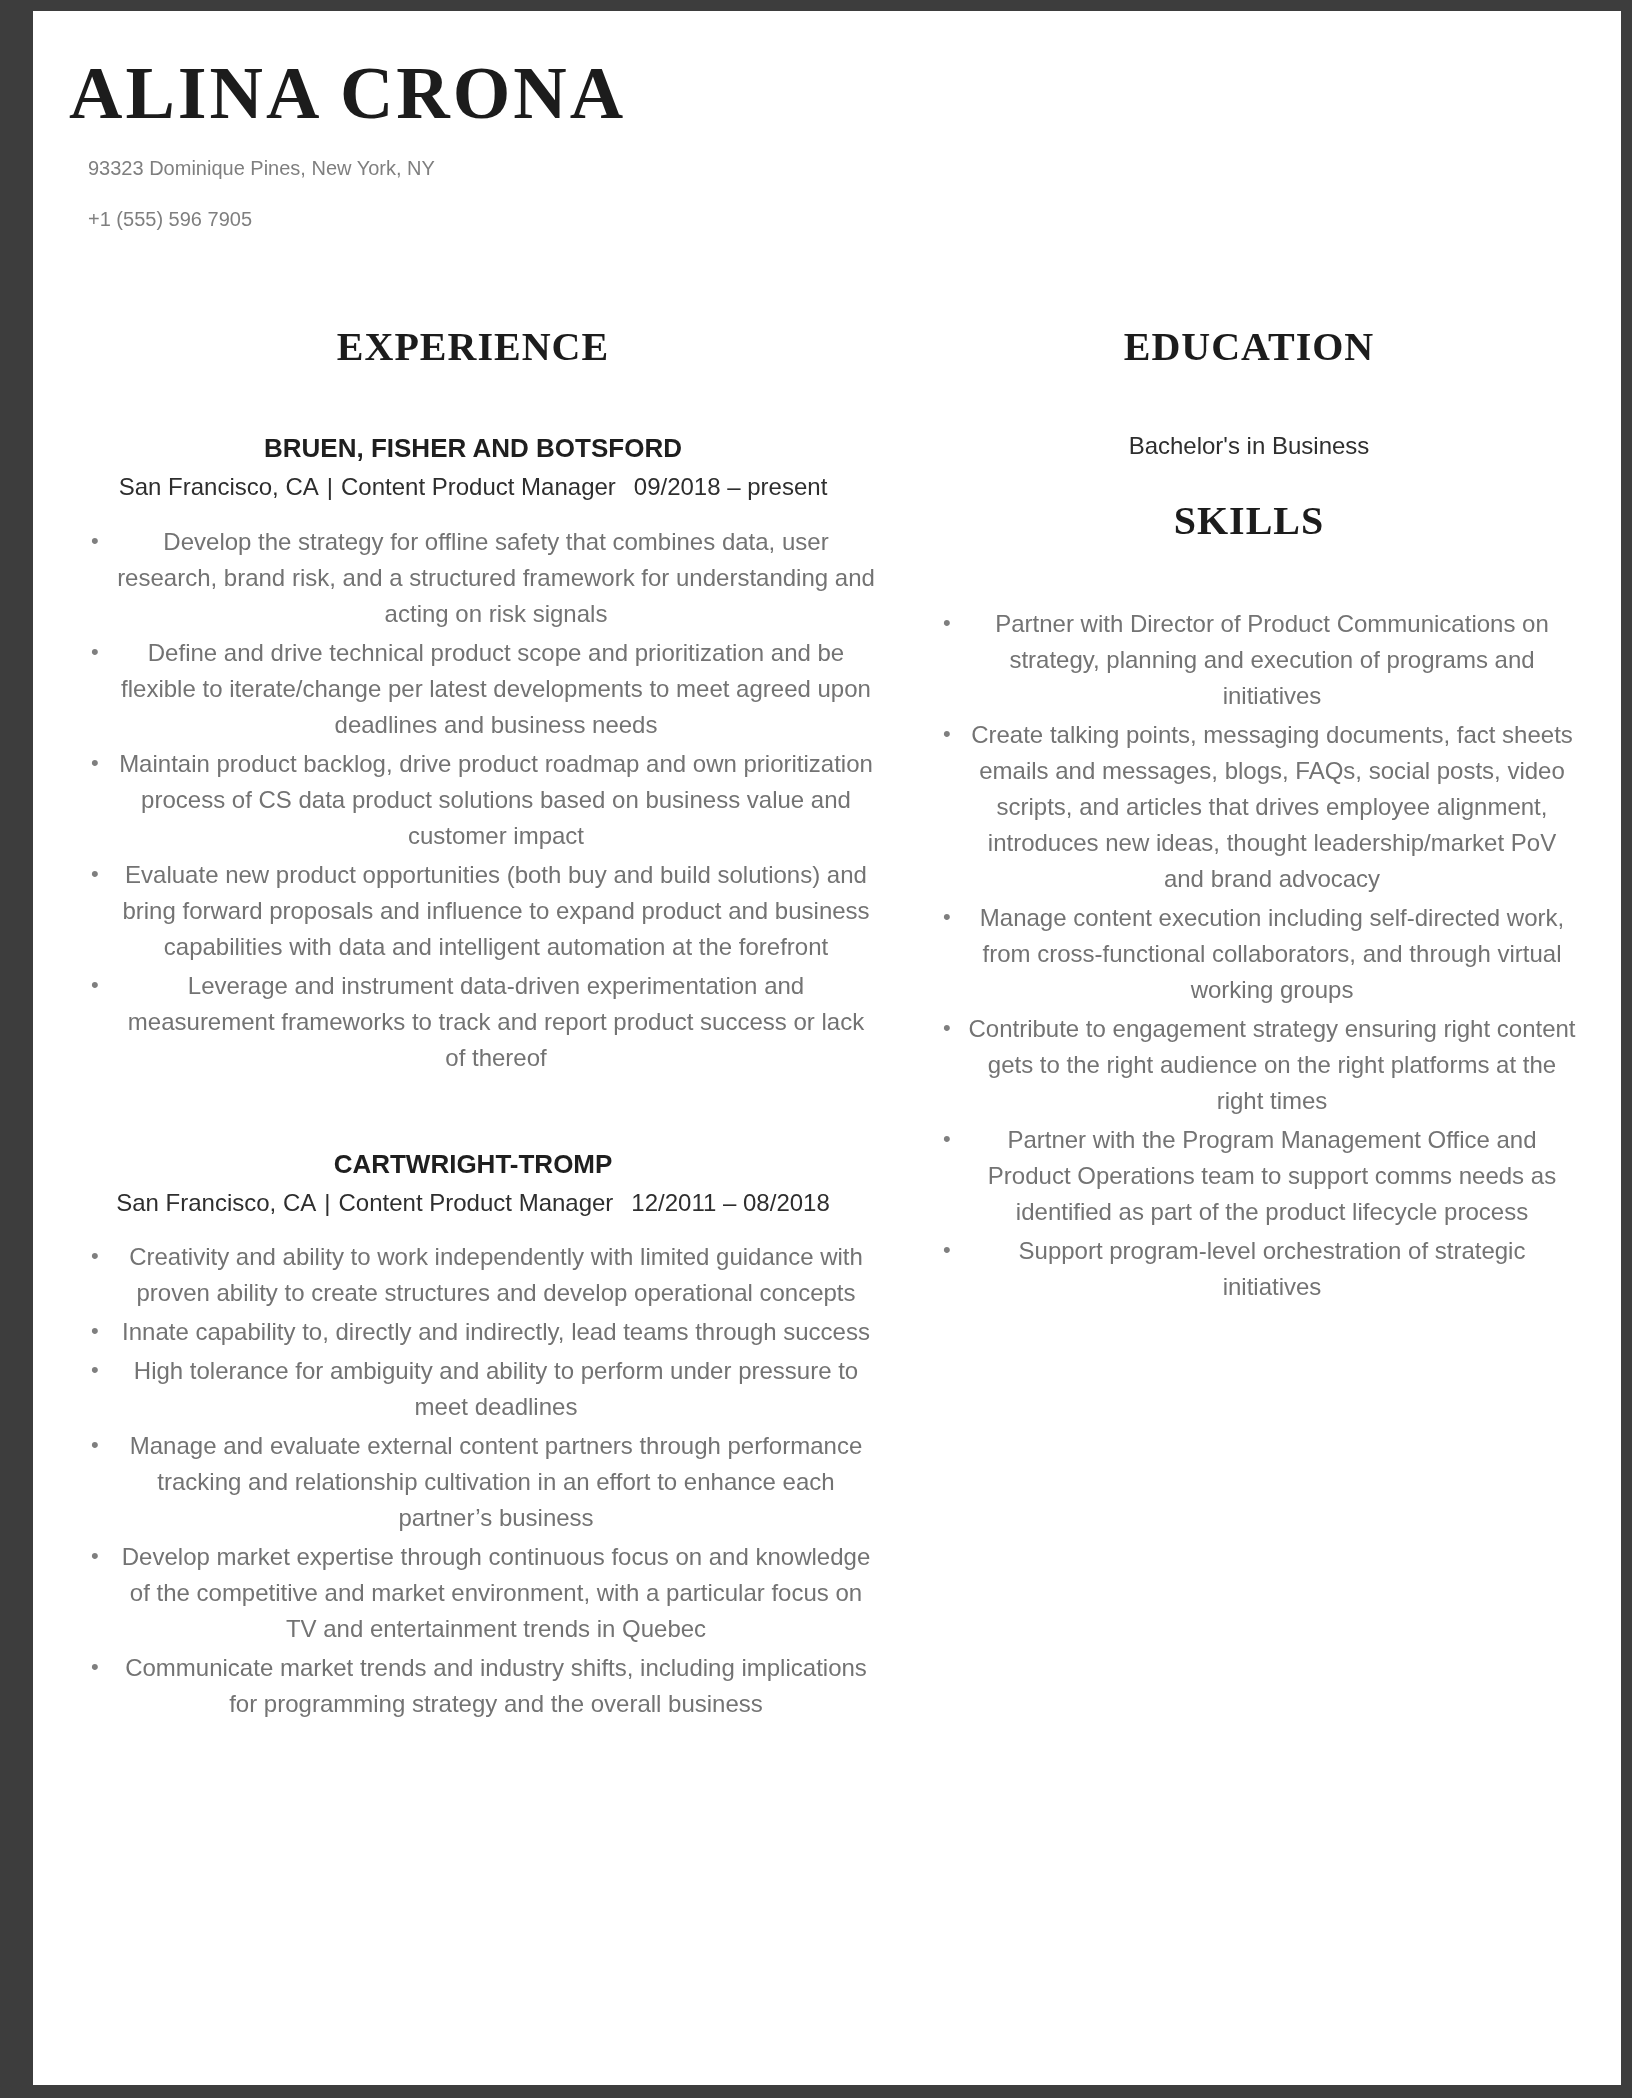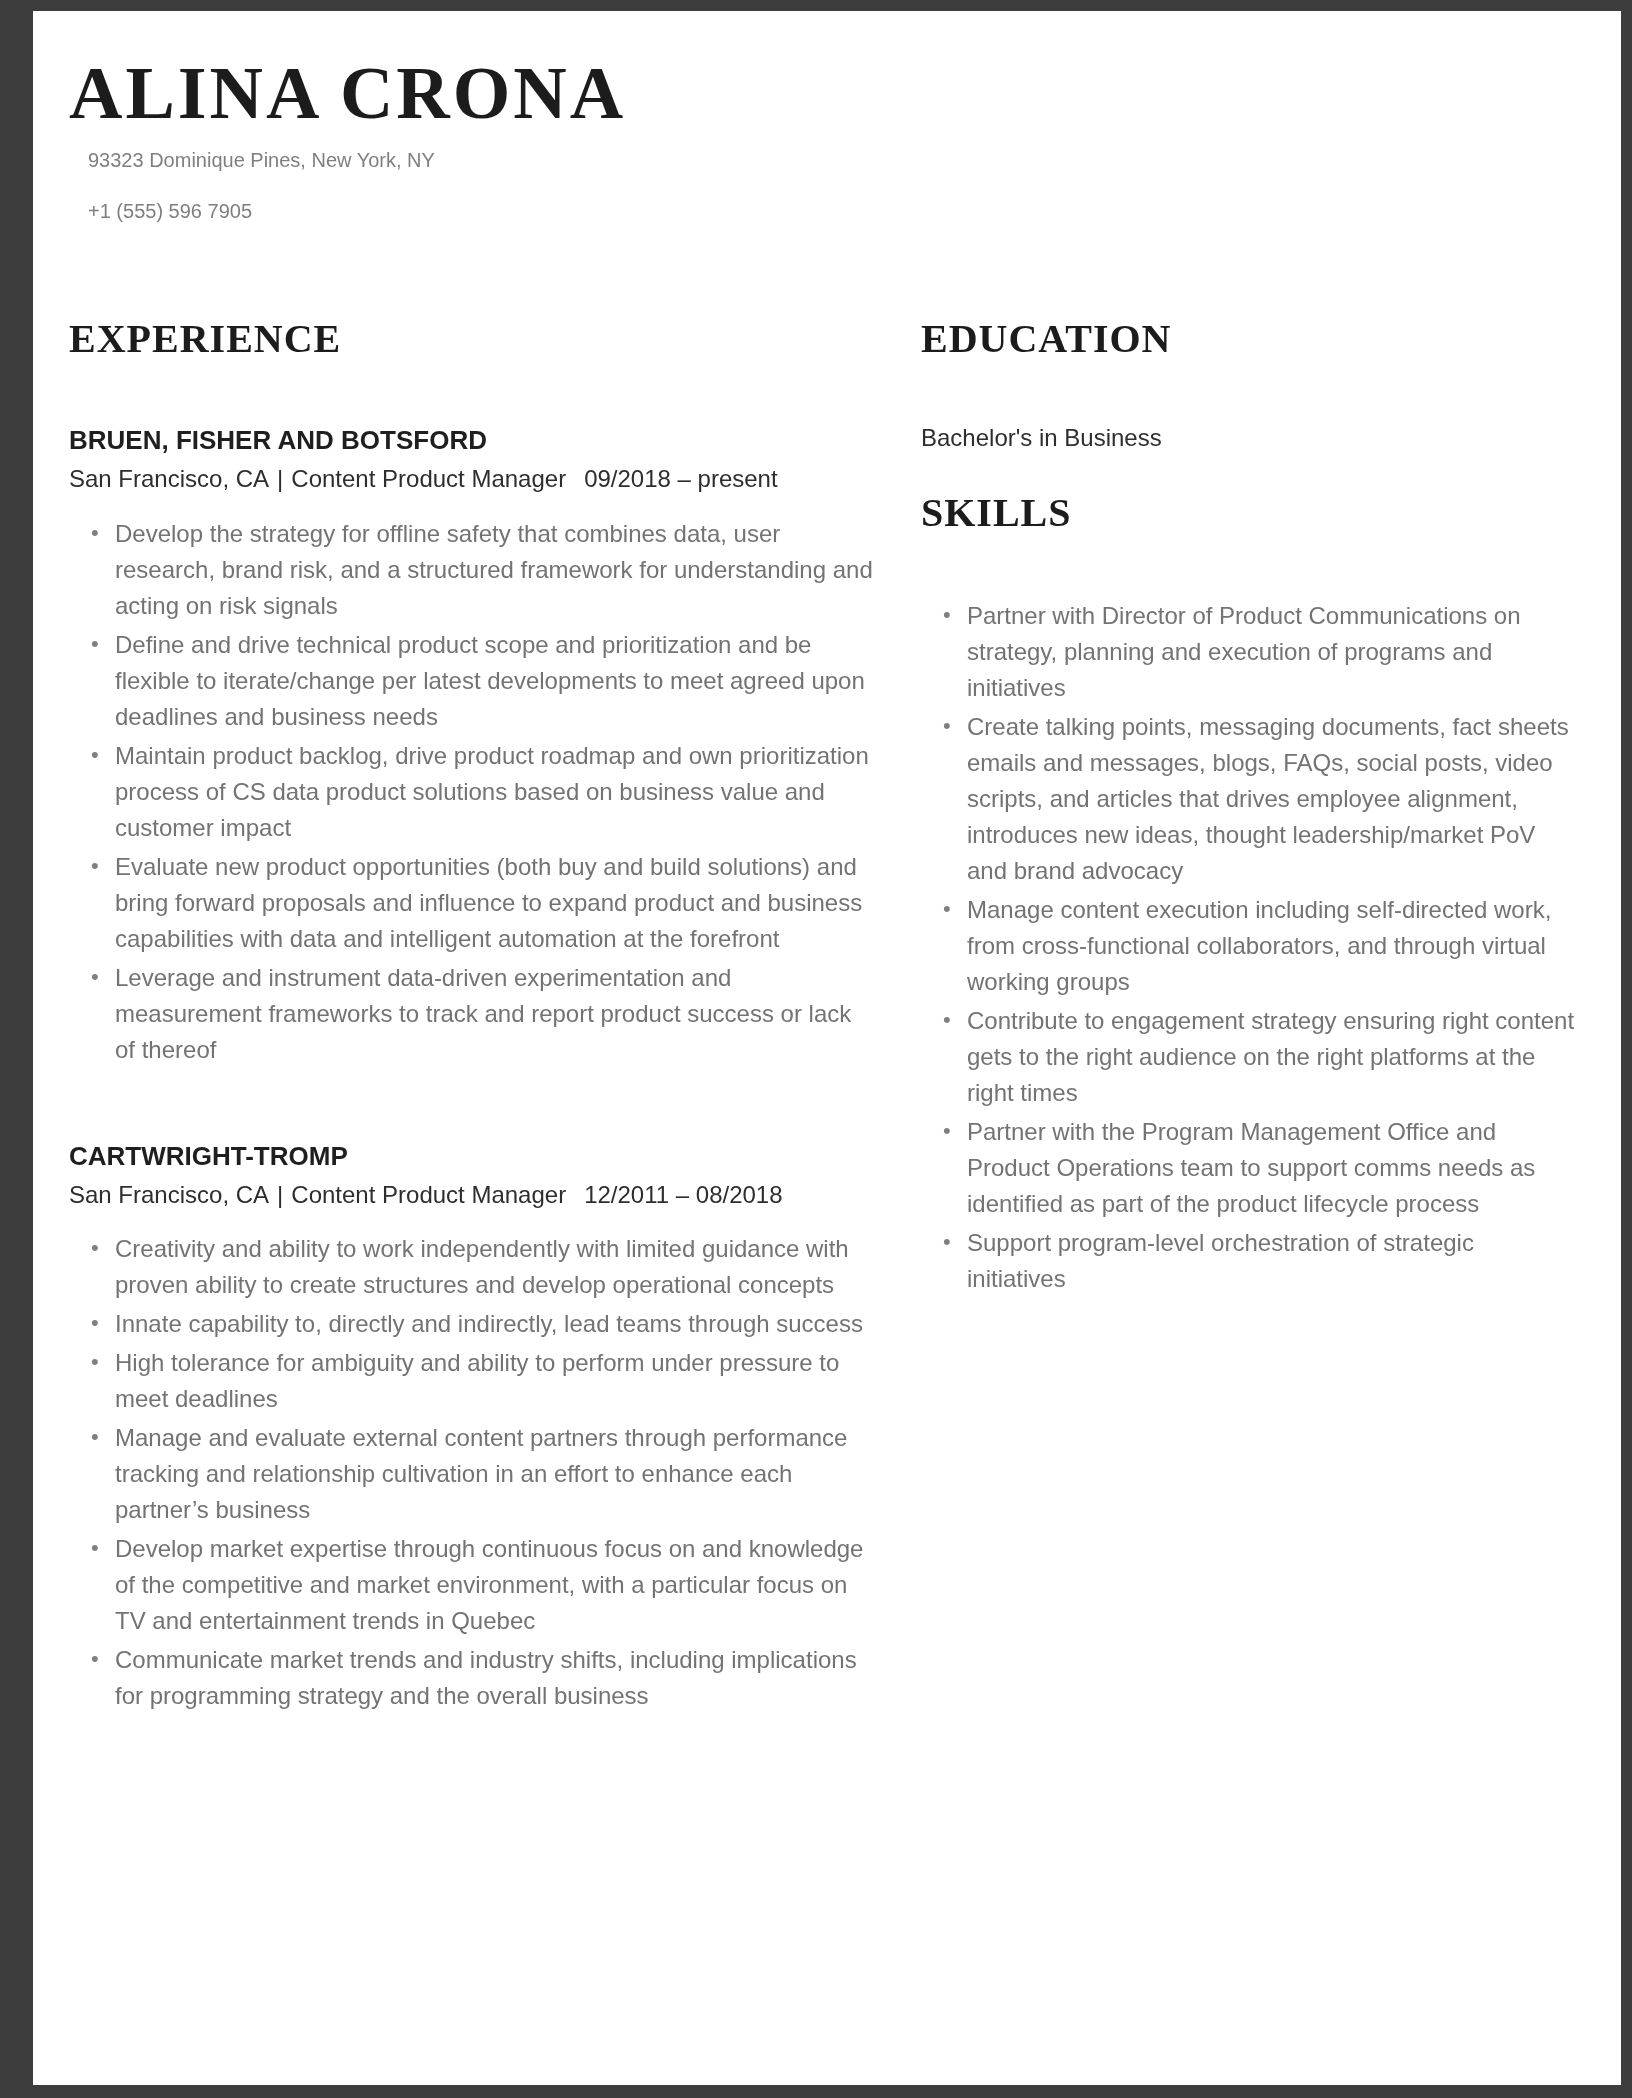--- a/index.html
+++ b/index.html
@@ -30,26 +30,27 @@
     font-size: 74px;
     letter-spacing: 3px;
     color: #1c1c1c;
     line-height: 1.05;
   }
   .contact {
     font-size: 20px;
     color: #7f7f7f;
     margin-left: 19px;
   }
-  .contact.address { margin-top: 16px; }
+  .contact.address { margin-top: 24px; }
   .contact.phone   { margin-top: 28px; }
   
   .columns {
     display: flex;
     margin-top: 92px;
+    text-align: center;
   }
   .col-left  { width: 808px; flex: 0 0 808px; }
   .col-right { flex: 1 1 auto; padding-left: 44px; }
   
   h2.section-heading {
     font-family: "Liberation Serif", serif;
     font-weight: bold;
     font-size: 40px;
     letter-spacing: 1px;
     color: #1c1c1c;

